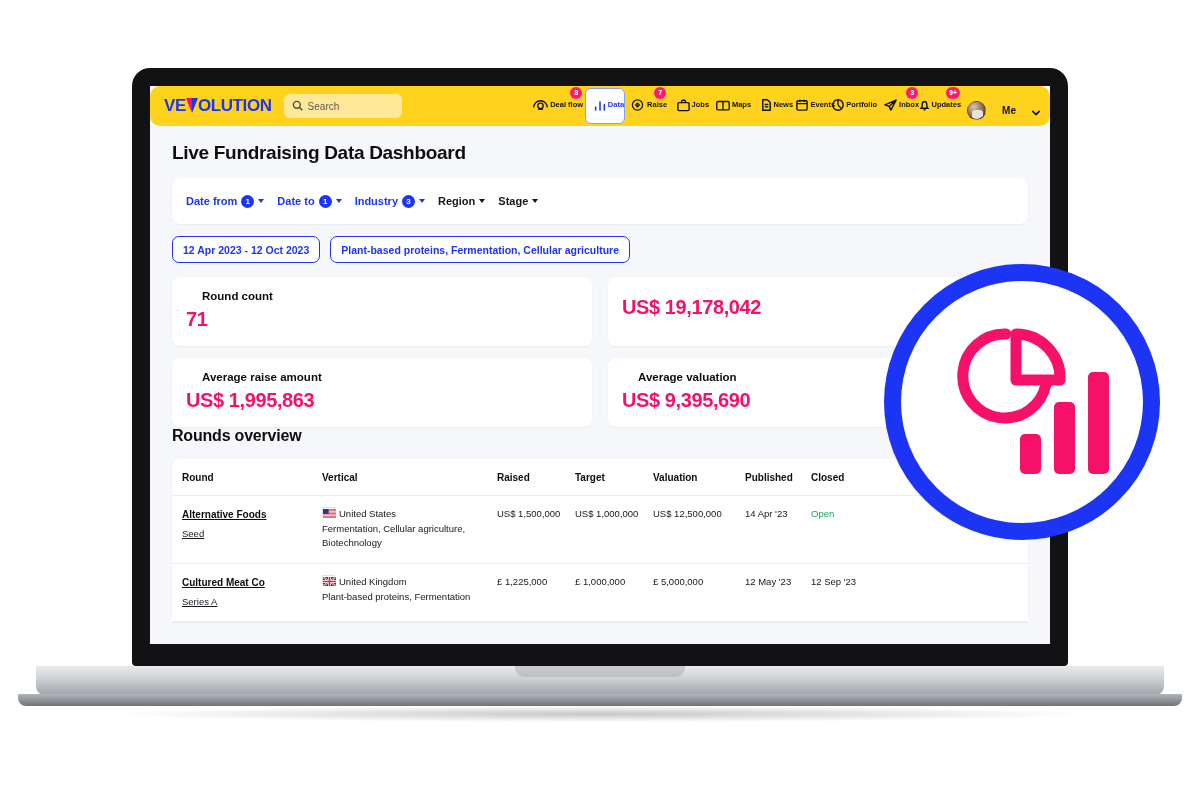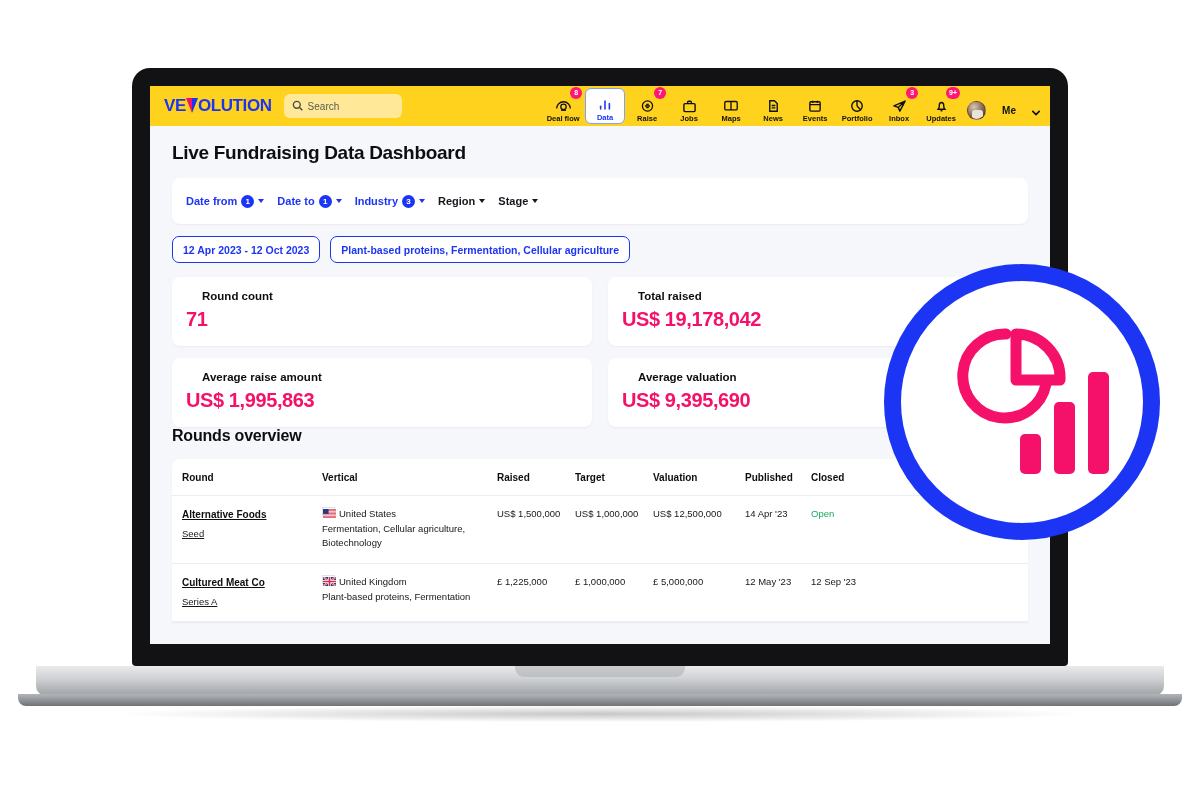--- a/index.html
+++ b/index.html
@@ -44,37 +44,37 @@
   }
   .laptop-shadow {
     position:absolute; left: 120px; top: 706px; width: 960px; height: 16px;
     background: radial-gradient(ellipse at center, rgba(0,0,0,0.22) 0%, rgba(0,0,0,0) 72%);
   }
 
   
   .topbar {
     height: 40px; background: #FFD21E;
     display: flex; align-items: center; padding: 0 10px 0 14px;
-    position: relative; z-index: 3;
+    position: relative; z-index: 3; border-radius: 10px;
   }
   .logo { font-size: 17px; font-weight: 800; letter-spacing: -0.4px; color:#1C35F5; white-space:nowrap; }
   .logo .leafv { position:relative; display:inline-block; width:12px; height:15px; vertical-align:-2px; }
   .logo .leafv svg { display:block; }
 
   .searchbox {
     margin-left: 12px; width: 118px; height: 24px;
     background: #FFE897; border-radius: 6px;
     display:flex; align-items:center; gap:5px; padding: 0 8px;
   }
   .searchbox .ph { font-size: 10px; color:#5b5b52; }
 
   .navitems { margin-left: auto; display:flex; align-items: flex-end; gap: 2px; }
   .navitem {
     position: relative; width: 40px; height: 36px;
-    display:flex; flex-direction:column; align-items:center; justify-content:flex-end;
+    display:flex; flex-direction:row; align-items:center; justify-content:flex-end;
     gap: 1px; padding-bottom: 2px; border-radius: 6px;
   }
   .navitem .glyph { height: 16px; display:flex; align-items:center; justify-content:center; color:#111; }
   .navitem .lbl { font-size: 7.5px; font-weight: 700; color:#111; white-space:nowrap; line-height:1; }
   .navitem.active { background:#fff; border:1.5px solid #7FA0FF; }
   .navitem.active .lbl { color:#1C35F5; }
   .navitem.active .glyph { color:#1C35F5; }
   .badge {
     position:absolute; top: -1px; right: 1px;
     min-width: 12px; height: 12px; padding: 0 3px;
@@ -336,21 +336,20 @@
           <div class="chip">12 Apr 2023 - 12 Oct 2023</div>
           <div class="chip">Plant-based proteins, Fermentation, Cellular agriculture</div>
         </div>
 
         <div class="cards">
           <div class="card">
             <div class="lab">Round count</div>
             <div class="val">71</div>
           </div>
           <div class="card">
-            <div class="lab">Total raised</div>
             <div class="val">US$ 19,178,042</div>
           </div>
           <div class="card">
             <div class="lab">Average raise amount</div>
             <div class="val">US$ 1,995,863</div>
           </div>
           <div class="card">
             <div class="lab">Average valuation</div>
             <div class="val">US$ 9,395,690</div>
           </div>

